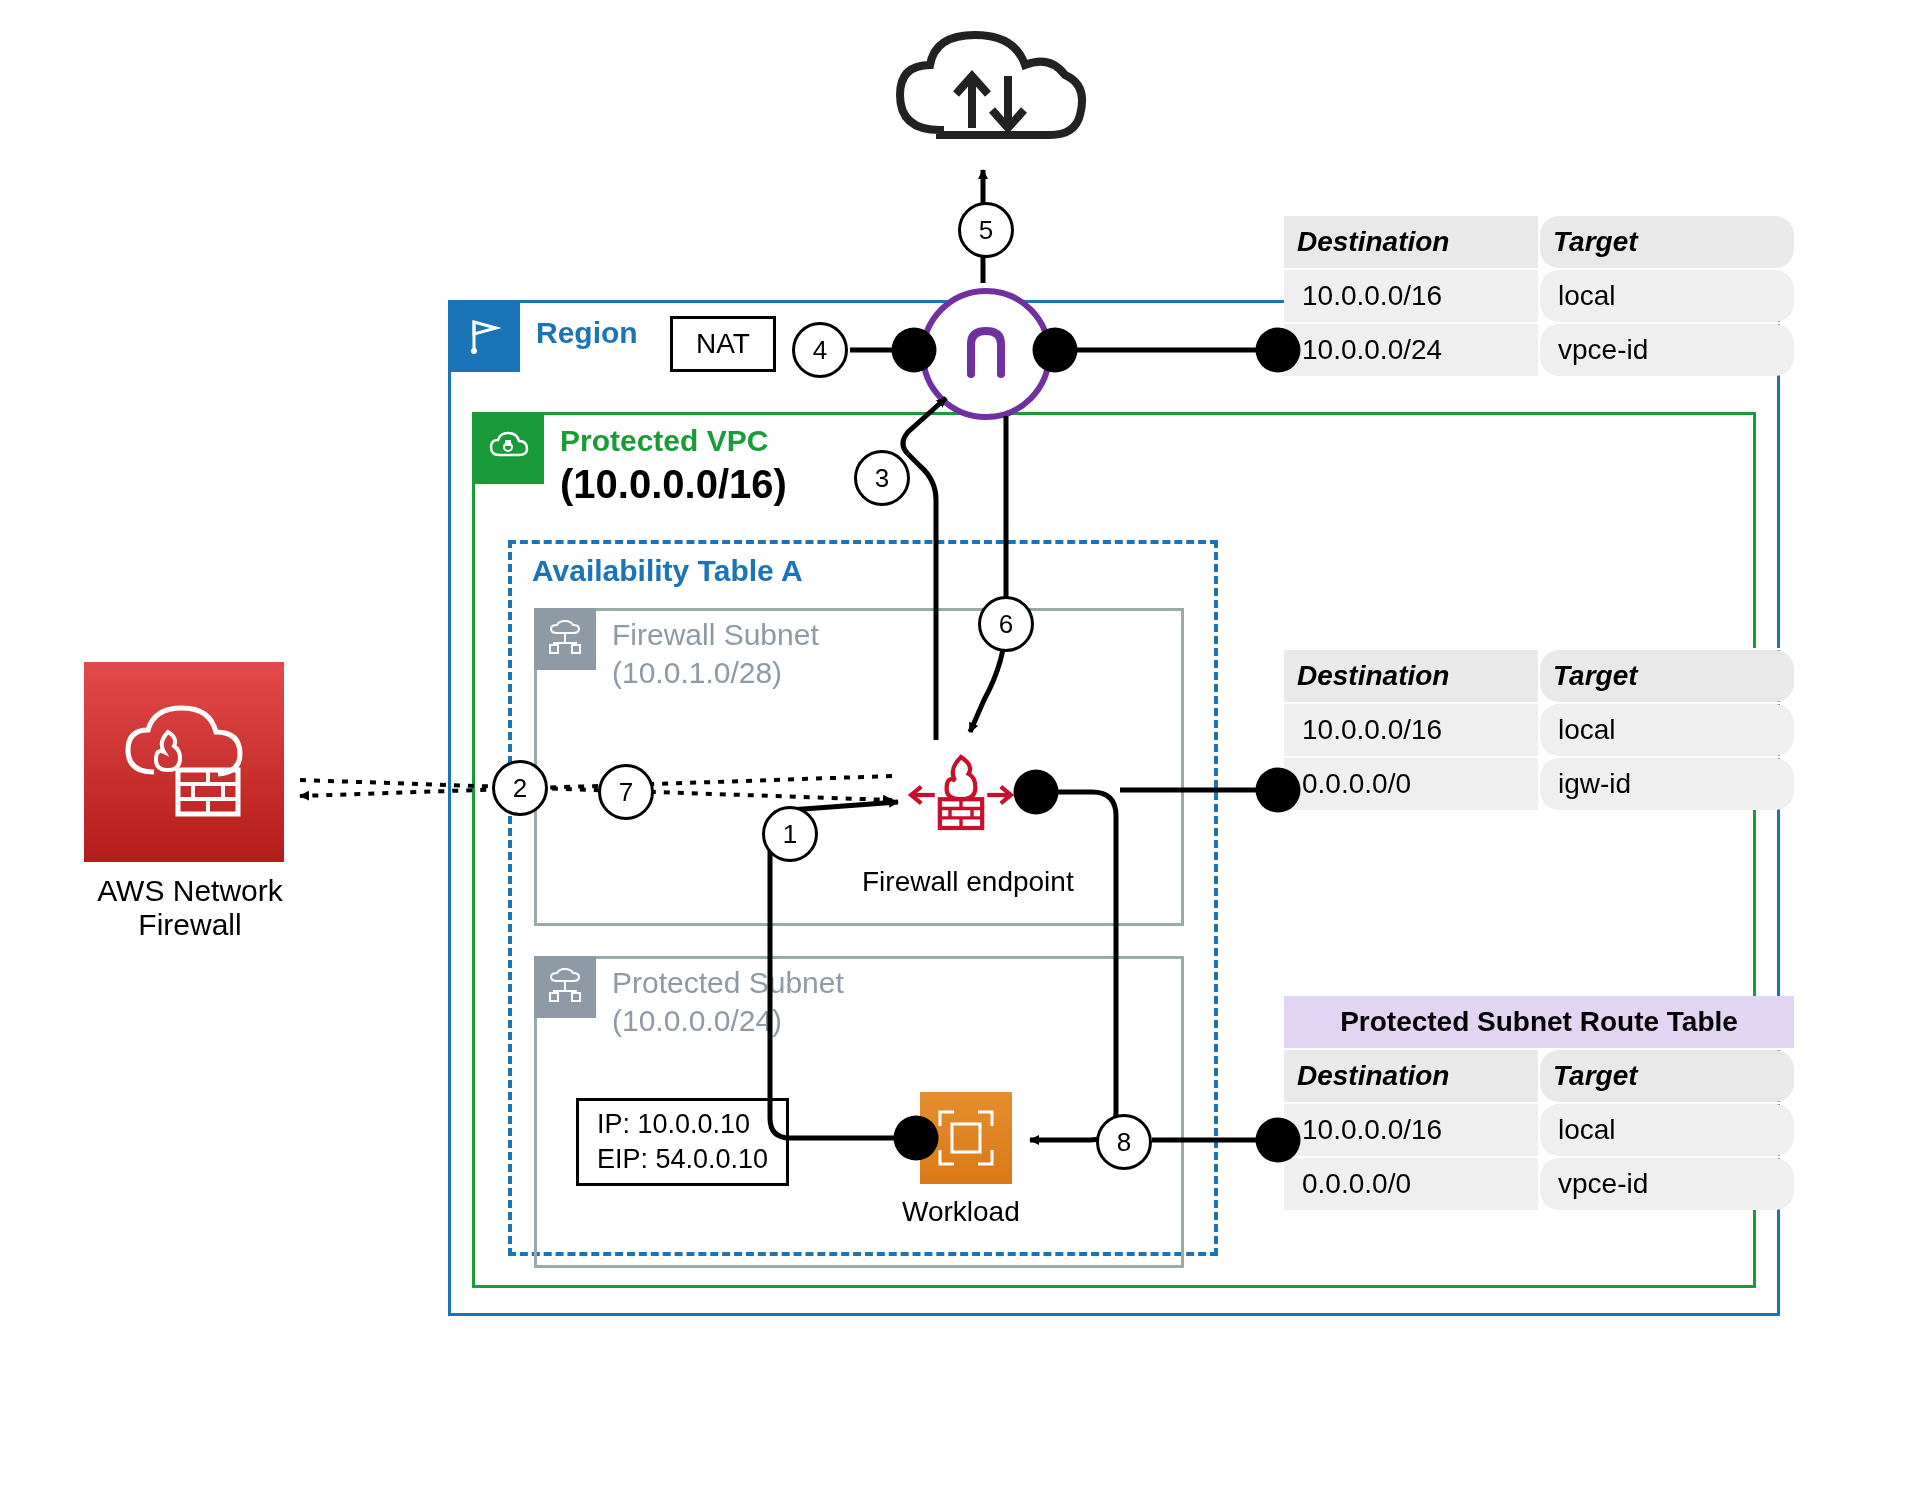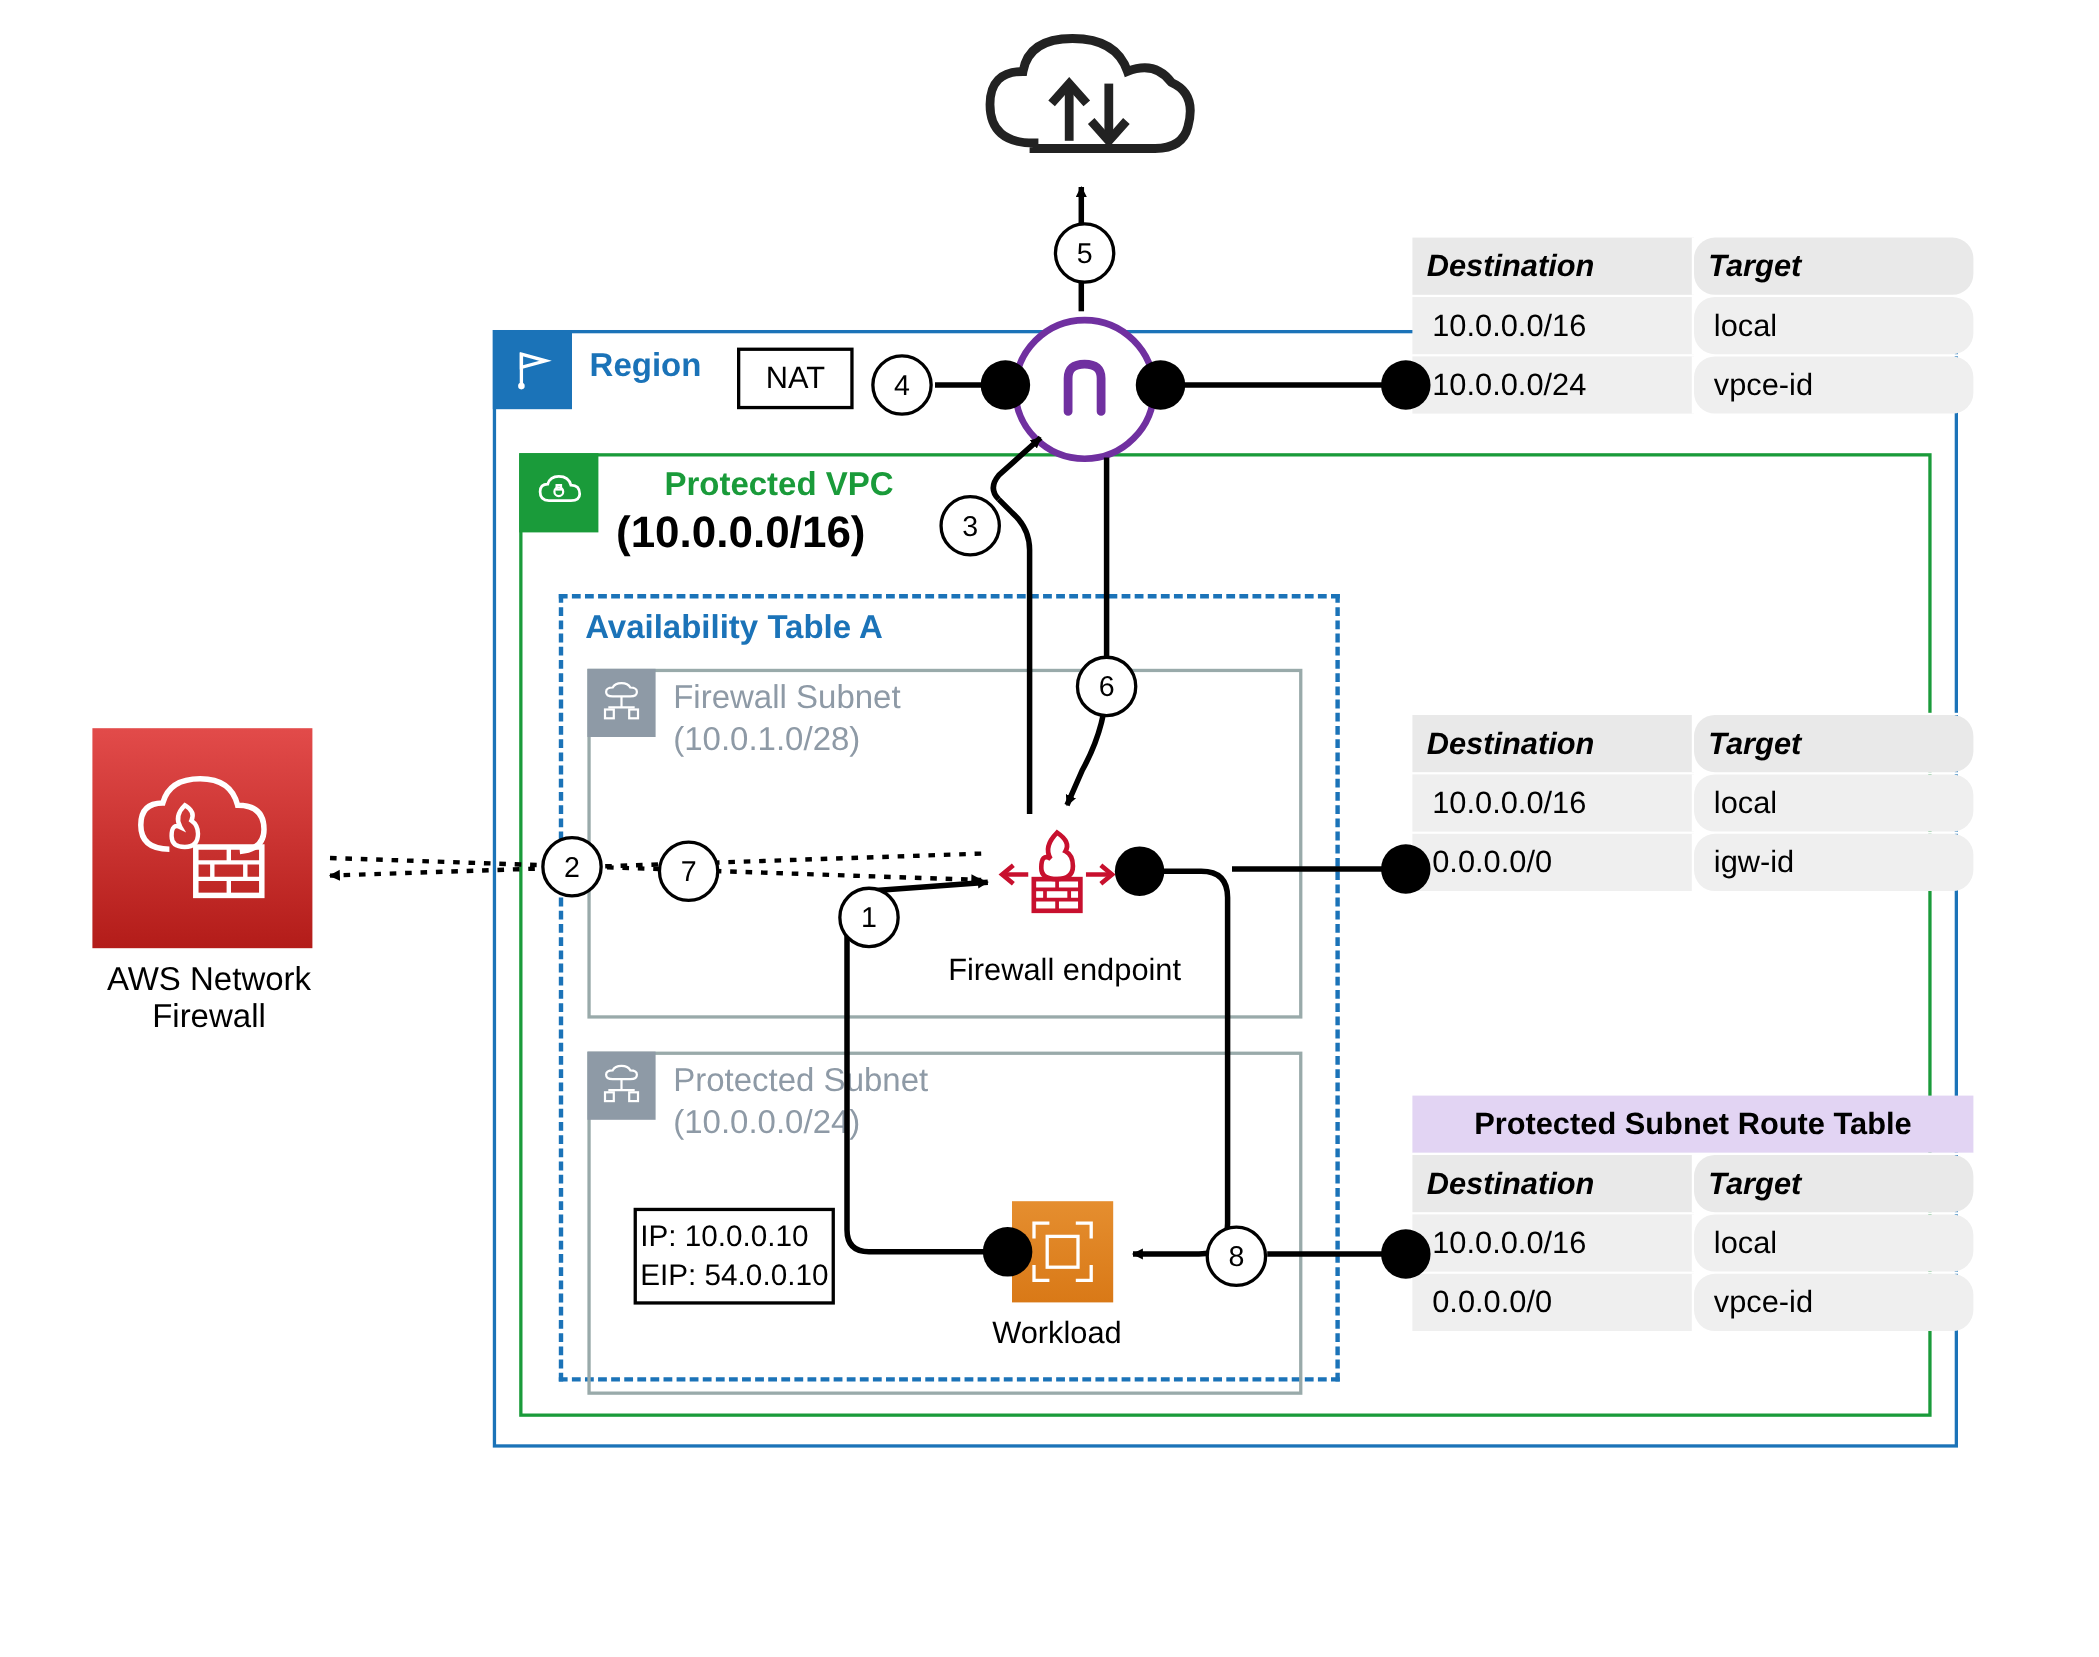--- a/index.html
+++ b/index.html
@@ -44,21 +44,21 @@
     left: 472px; top: 412px; width: 1284px; height: 876px;
     border: 3px solid #1a9b3a;
   }
   .vpc-tab {
     position: absolute; left: 472px; top: 412px; width: 72px; height: 72px;
     background: #1a9b3a;
     display: flex; align-items: center; justify-content: center;
   }
   .vpc-label1 {
     position: absolute; left: 560px; top: 424px;
-    color: #1a9b3a; font-weight: 700; font-size: 30px; margin-left: 44px;
+    color: #1a9b3a; font-weight: 700; font-size: 30px;
   }
   .vpc-label2 {
     position: absolute; left: 560px; top: 462px;
     color: #000; font-weight: 700; font-size: 40px;
   }
   
   .az-box {
     left: 508px; top: 540px; width: 710px; height: 716px;
     border: 4px dashed #1b73b8;
   }
@@ -143,21 +143,21 @@
     width: 92px; height: 92px;
     background: linear-gradient(180deg, #e58e2f, #d97917);
     display: flex; align-items: center; justify-content: center;
   }
   .workload-label {
     position:absolute; left:902px; top:1196px; font-size:28px;
   }
   .ip-box {
     position:absolute; left:576px; top:1098px;
     border:3px solid #000; background:#fff;
-    padding: 6px 3px;
+    padding: 6px 18px;
     font-size: 27px;
     line-height: 1.3;
   }
 
   
   .anf-block {
     position:absolute; left:84px; top:662px;
     width: 200px; height: 200px;
     background: linear-gradient(180deg, #e24b4a, #b31c19);
     display:flex; align-items:center; justify-content:center;

